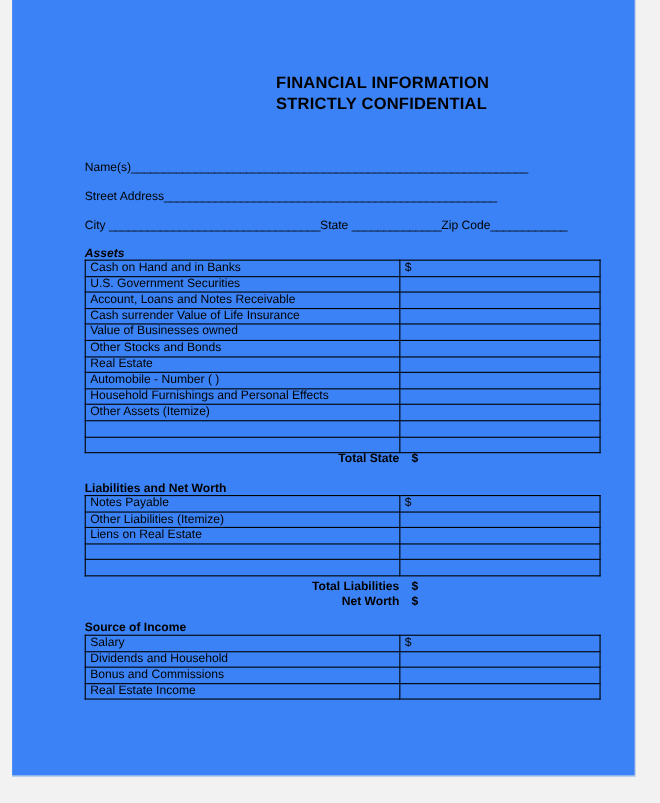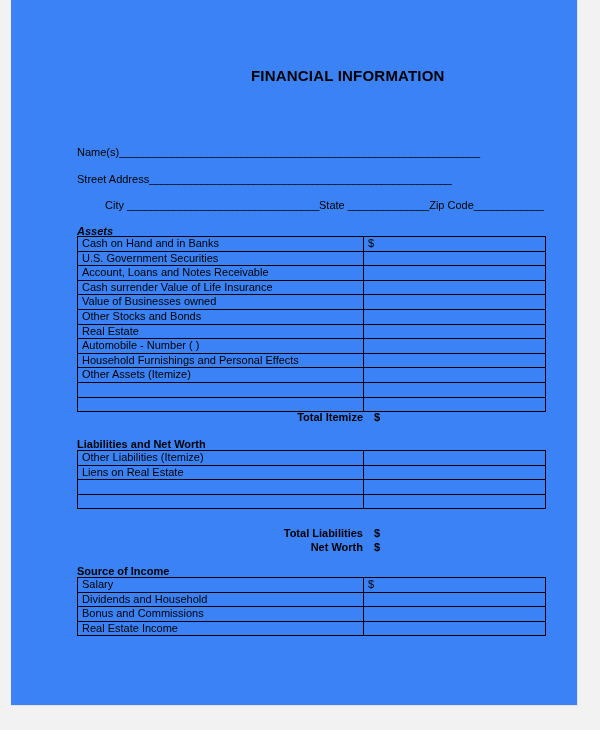--- a/index.html
+++ b/index.html
@@ -53,21 +53,21 @@
     color: #000;
     white-space: nowrap;
     line-height: 13px;
     text-align: center;
   }
   .addr .fill {
     letter-spacing: -0.3px;
   }
   .addr-name { top: 146px; }
   .addr-street { top: 173px; }
-  .addr-city { top: 199px; margin-left: 28px; }
+  .addr-city { top: 199px; }
 
   
   .sect-head {
     position: absolute;
     left: 11px;
     font-size: 11px;
     font-weight: bold;
     color: #000;
     white-space: nowrap;
   }
@@ -125,20 +125,21 @@
   .tot-net { top: 541px; }
 </style>
 </head>
 <body>
 
 <div class="page">
   <div class="sheet">
 
     <div class="title-block">
       <div>FINANCIAL INFORMATION</div>
+      <div>STRICTLY CONFIDENTIAL</div>
     </div>
 
     <div class="addr addr-name">
       <span>Name(s)</span><span class="fill">______________________________________________________________</span>
     </div>
 
     <div class="addr addr-street">
       <span>Street Address</span><span class="fill">____________________________________________________</span>
     </div>
 
@@ -193,26 +194,30 @@
           <td></td>
           <td class="amount"></td>
         </tr>
         <tr>
           <td></td>
           <td class="amount"></td>
         </tr>
       </tbody>
     </table>
     <div class="total-row tot-assets">
-      <span class="lbl">Total Itemize</span><span class="amt">$</span>
+      <span class="lbl">Total State</span><span class="amt">$</span>
     </div>
 
     <div class="sect-head head-liab">Liabilities and Net Worth</div>
     <table class="grid tbl-liab">
       <tbody>
+        <tr>
+          <td>Notes Payable</td>
+          <td class="amount">$</td>
+        </tr>
         <tr>
           <td>Other Liabilities (Itemize)</td>
           <td class="amount"></td>
         </tr>
         <tr>
           <td>Liens on Real Estate</td>
           <td class="amount"></td>
         </tr>
         <tr>
           <td></td>

